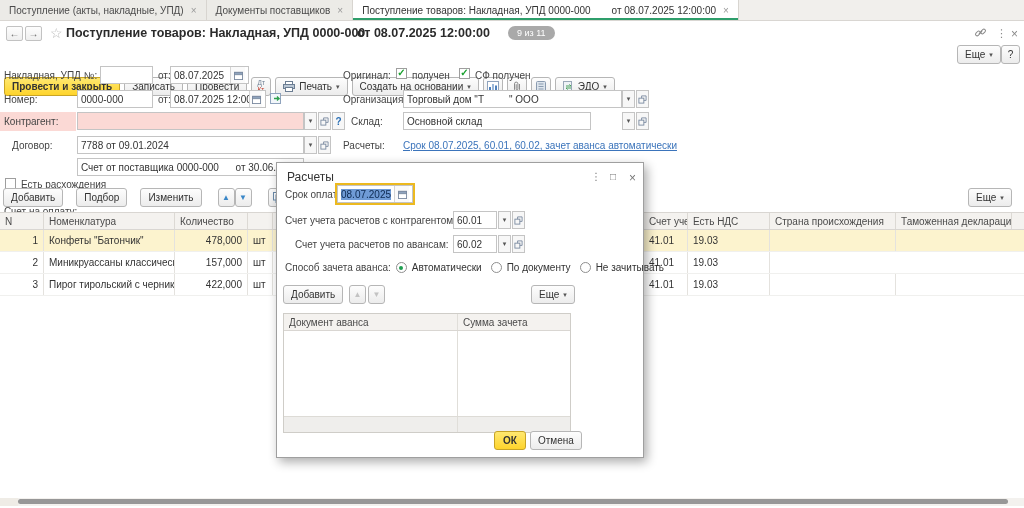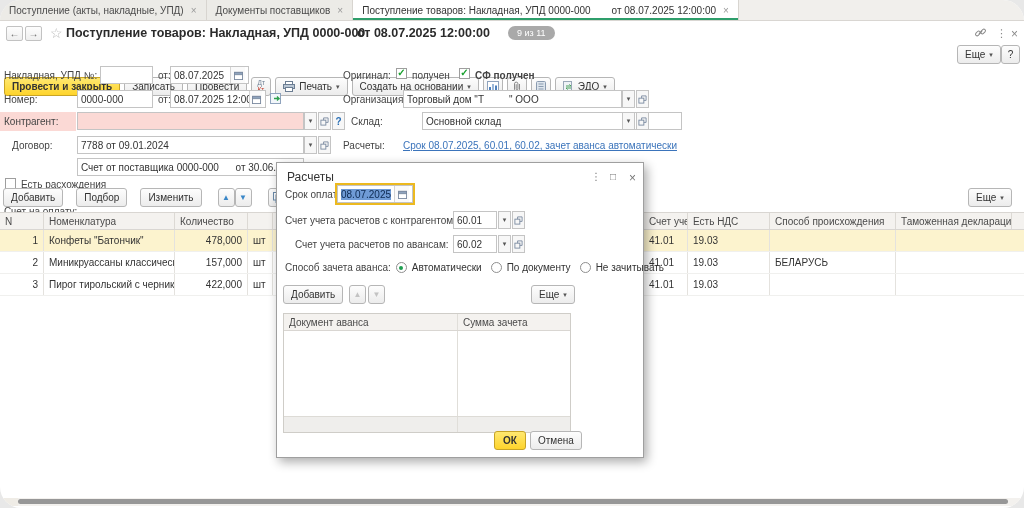--- a/index.html
+++ b/index.html
@@ -1,18 +1,18 @@
 <!DOCTYPE html>
 <html><head>
 <meta charset="utf-8">
 <style>
   * { box-sizing: border-box; margin: 0; padding: 0; }
   body { margin:0; background:#e8e8e8; font-family:"Liberation Sans", sans-serif; }
   .screen { position:relative; width:1024px; height:508px; background:#fff; overflow:hidden;
-            font-size:10px; color:#333;border-radius:21px; }
+            font-size:10px; color:#333; }
   .abs { position:absolute; white-space:nowrap; }
 
   
   .tabbar { position:absolute; left:0; top:0; width:1024px; height:21px; background:#f1efec;
             border-bottom:1px solid #d9d6d2; display:flex; align-items:stretch; }
   .tab { display:flex; align-items:center; gap:7px; padding:0 9px; background:#ecebe7;
          border-right:1px solid #d8d5d0; color:#4a4a4a; cursor:default; }
   .tab.active { background:#fff; box-shadow: inset 0 -2px 0 #2e9e6b; color:#333; }
   .tab .x { color:#9a9a9a; font-size:10px; }
   .tab .datepart { margin-left:14px; }
@@ -259,34 +259,34 @@
   <div class="inp" style="left:77px; top:158px; width:227px;"><span class="val">Счет от поставщика 0000-000      от 30.06.2025 12:0</span></div>
 
   <div class="lbl" style="left:343px; top:70px;">Оригинал:</div>
   <div class="chk" style="left:396px; top:68px;">
       <span class="mark">✓</span>
     </div>
   <div class="lbl" style="left:412px; top:70px;">получен</div>
   <div class="chk" style="left:459px; top:68px;">
       <span class="mark">✓</span>
     </div>
-  <div class="lbl" style="left:475px; top:70px;font-weight:bold;">СФ получен</div>
+  <div class="lbl" style="left:475px; top:70px;">СФ получен</div>
 
   <div class="lbl" style="left:343px; top:94px;">Организация:</div>
   <div class="inp" style="left:403px; top:90px; width:219px;"><span class="val">Торговый дом "Т         " ООО</span></div>
   <div class="sq" style="left:622px; top:90px;">▾</div>
   <div class="sq" style="left:636px; top:90px;">
       <svg width="9" height="9" viewBox="0 0 10 10">
         <rect x="1" y="3.5" width="5.5" height="5.5" fill="none" stroke="#7a8aa0"></rect>
         <path d="M4 3.5 V1 h5 v5 H6.5" fill="none" stroke="#7a8aa0"></path>
       </svg>
     </div>
 
   <div class="lbl" style="left:343px; top:116px;margin-left:8px;">Склад:</div>
-  <div class="inp" style="left:403px; top:112px; width:260px;margin-left:19px;"><span class="val">Основной склад</span></div>
+  <div class="inp" style="left:403px; top:112px; width:188px;"><span class="val">Основной склад</span></div>
   <div class="sq" style="left:622px; top:112px;">▾</div>
   <div class="sq" style="left:636px; top:112px;">
       <svg width="9" height="9" viewBox="0 0 10 10">
         <rect x="1" y="3.5" width="5.5" height="5.5" fill="none" stroke="#7a8aa0"></rect>
         <path d="M4 3.5 V1 h5 v5 H6.5" fill="none" stroke="#7a8aa0"></path>
       </svg>
     </div>
 
   <div class="lbl" style="left:343px; top:140px;">Расчеты:</div>
   <div class="link" style="left:403px; top:140px;">Срок 08.07.2025, 60.01, 60.02, зачет аванса автоматически</div>
@@ -320,21 +320,21 @@
 
   <div class="tbl">
     <div class="trow thead">
       <div class="tc c-n">N</div>
       <div class="tc c-item">Номенклатура</div>
       <div class="tc c-qty" style="justify-content:flex-start;">Количество</div>
       <div class="tc c-unit"></div>
       <div class="tc c-gap"></div>
       <div class="tc c-acc">Счет учета</div>
       <div class="tc c-vat">Есть НДС</div>
-      <div class="tc c-country">Способ происхождения</div>
+      <div class="tc c-country">Страна происхождения</div>
       <div class="tc c-customs">Таможенная декларация</div>
     </div>
     <div class="trow sel">
       <div class="tc c-n">1</div>
       <div class="tc c-item">Конфеты "Батончик"</div>
       <div class="tc c-qty">478,000</div>
       <div class="tc c-unit">шт</div>
       <div class="tc c-gap"></div>
       <div class="tc c-acc">41.01</div>
       <div class="tc c-vat">19.03</div>
@@ -342,21 +342,20 @@
       <div class="tc c-customs"></div>
     </div>
     <div class="trow">
       <div class="tc c-n">2</div>
       <div class="tc c-item">Миникруассаны классические</div>
       <div class="tc c-qty">157,000</div>
       <div class="tc c-unit">шт</div>
       <div class="tc c-gap"></div>
       <div class="tc c-acc">41.01</div>
       <div class="tc c-vat">19.03</div>
-      <div class="tc c-country">БЕЛАРУСЬ</div>
       <div class="tc c-customs"></div>
     </div>
     <div class="trow">
       <div class="tc c-n">3</div>
       <div class="tc c-item">Пирог тирольский с черникой</div>
       <div class="tc c-qty">422,000</div>
       <div class="tc c-unit">шт</div>
       <div class="tc c-gap"></div>
       <div class="tc c-acc">41.01</div>
       <div class="tc c-vat">19.03</div>

